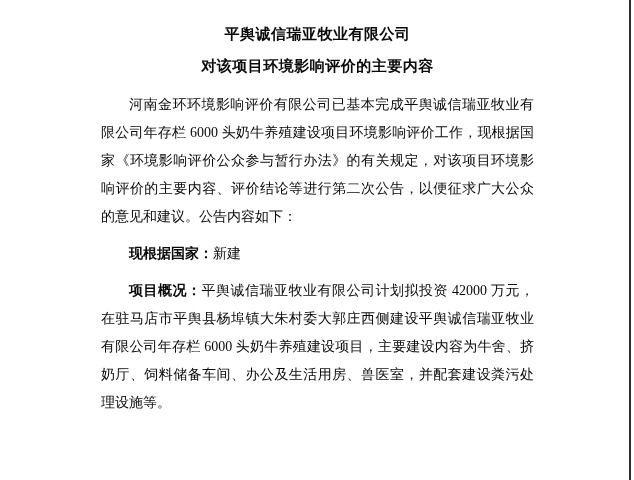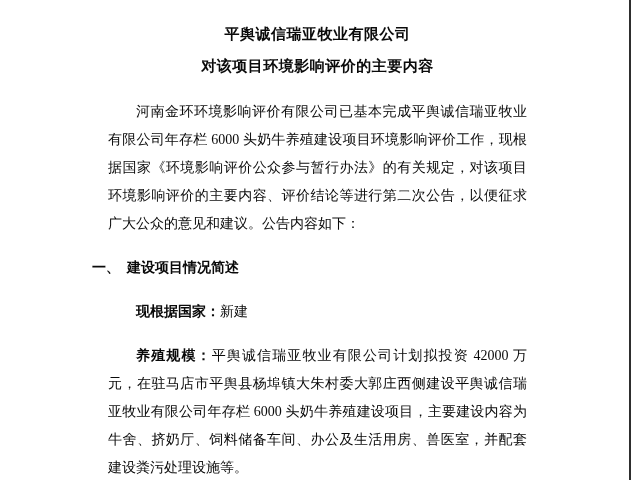--- a/index.html
+++ b/index.html
@@ -34,21 +34,21 @@
     font-weight: 700;
     font-size: 15px;
     line-height: 32px;
     letter-spacing: 0.5px;
     margin: 0;
   }
   .body-text {
     font-size: 14px;
     line-height: 28px;
     text-align: justify;
-    margin: 16px;
+    margin: 9px;
   }
   .intro {
     text-indent: 2em;
   }
   .section-heading {
     font-weight: 700;
     font-size: 14px;
     line-height: 28px;
     margin: 0;
   }
@@ -67,22 +67,21 @@
 
 <div class="scan-edge-line"></div>
 
 <div class="content">
 
   <p class="doc-title">平舆诚信瑞亚牧业有限公司</p>
   <p class="doc-title">对该项目环境影响评价的主要内容</p>
 
   <p class="body-text intro">河南金环环境影响评价有限公司已基本完成平舆诚信瑞亚牧业有限公司年存栏 6000 头奶牛养殖建设项目环境影响评价工作，现根据国家《环境影响评价公众参与暂行办法》的有关规定，对该项目环境影响评价的主要内容、评价结论等进行第二次公告，以便征求广大公众的意见和建议。公告内容如下：</p>
 
-  <p class="section-heading"><span class="num">一、</span><span>建设项目情况简述</span></p>
 
 
 
   <p class="body-text item"><span class="label">现根据国家：</span><span>新建</span></p>
 
 
-  <p class="body-text item"><span class="label">养殖规模：</span><span>平舆诚信瑞亚牧业有限公司计划拟投资 42000 万元，在驻马店市平舆县杨埠镇大朱村委大郭庄西侧建设平舆诚信瑞亚牧业有限公司年存栏 6000 头奶牛养殖建设项目，主要建设内容为牛舍、挤奶厅、饲料储备车间、办公及生活用房、兽医室，并配套建设粪污处理设施等。</span></p>
+  <p class="body-text item"><span class="label">项目概况：</span><span>平舆诚信瑞亚牧业有限公司计划拟投资 42000 万元，在驻马店市平舆县杨埠镇大朱村委大郭庄西侧建设平舆诚信瑞亚牧业有限公司年存栏 6000 头奶牛养殖建设项目，主要建设内容为牛舍、挤奶厅、饲料储备车间、办公及生活用房、兽医室，并配套建设粪污处理设施等。</span></p>
 
 </div>
 
 </body></html>

